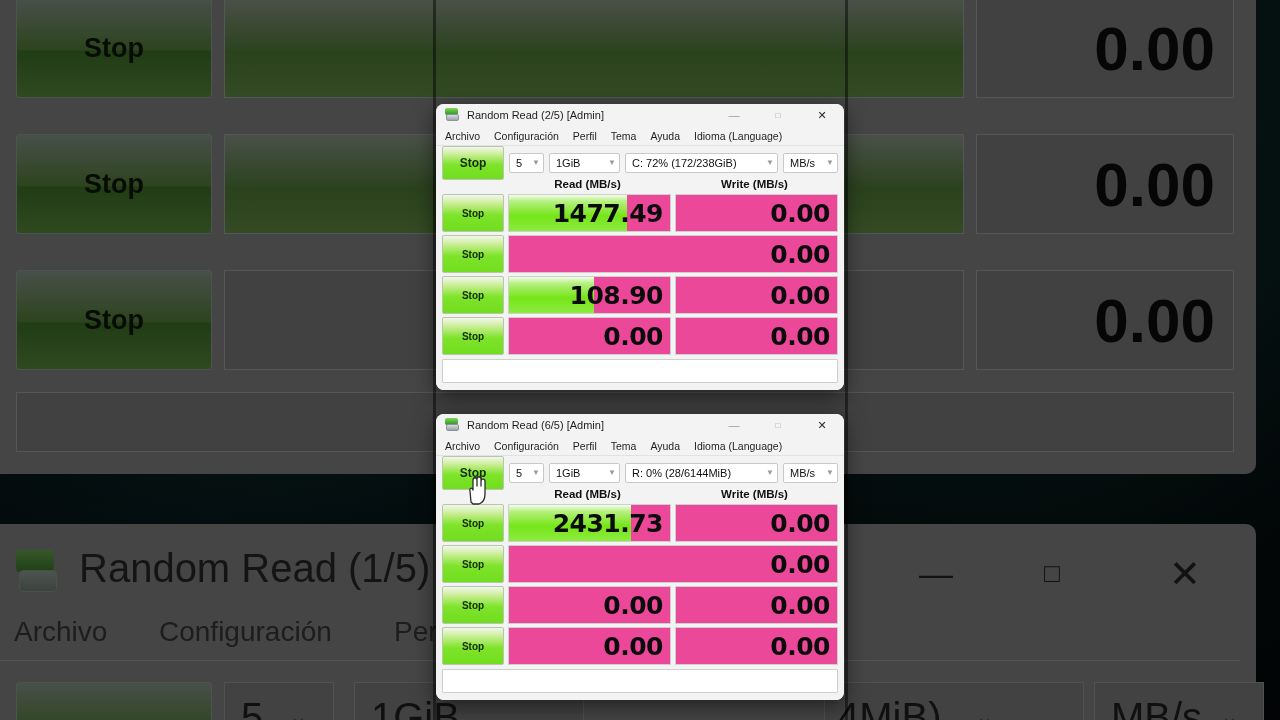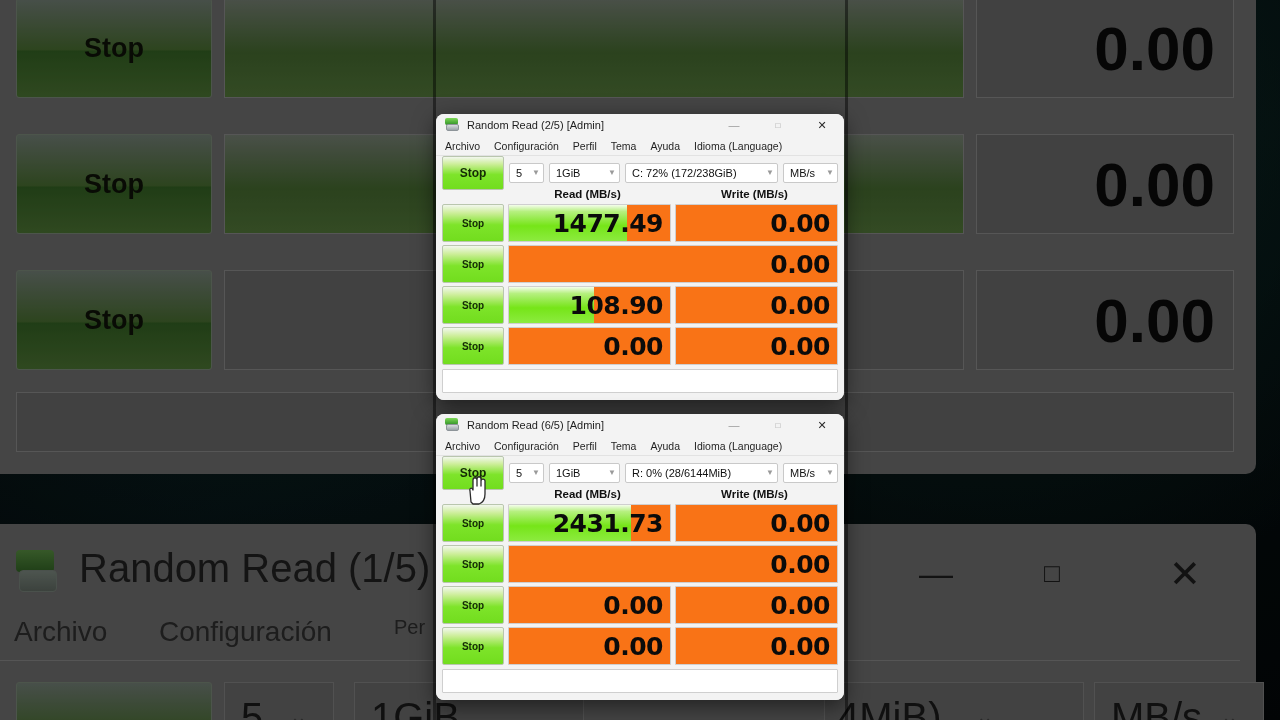--- a/index.html
+++ b/index.html
@@ -131,36 +131,36 @@
   .grid { display:flex; flex-direction:column; gap:3px; }
   .grow { display:flex; gap:4px; height:38px; }
 
   .stopbtn {
     width:62px; flex:0 0 auto; border:1px solid #b9c6ae; border-radius:2px;
     background:linear-gradient(180deg,#f2f7ee 0%,#cdee9a 22%,#7ee42a 55%,#72dd1e 100%);
     display:flex; align-items:center; justify-content:center;
     font-size:10px; font-weight:bold; color:#142b05; position:relative; cursor:pointer;
   }
 
-  .valcell { flex:1 1 0; border:1px solid #cfcfcf; background:#f97316; position:relative;
+  .valcell { flex:1 1 0; border:1px solid #cfcfcf; background:#ec4899; position:relative;
       display:flex; align-items:center; justify-content:flex-end; overflow:hidden; border-radius:1px; }
   .valcell .bar { position:absolute; left:0; top:0; bottom:0;
       background:linear-gradient(180deg,#f4fdeb 0%,#b6f080 18%,#76e518 58%,#8ceb3f 100%); }
   .valcell .num { position:relative; z-index:2; font-size:25px; font-weight:bold; color:#0b0b0b;
       letter-spacing:-0.5px; padding-right:7px; font-family:"DejaVu Sans", sans-serif; }
 
   .statusbar { height:24px; margin-top:4px; border:1px solid #cfcfcf; background:#fff; border-radius:1px; }
 
   
   .topstop { width:62px; height:34px; flex:0 0 auto; border:1px solid #b9c6ae; border-radius:2px;
       background:linear-gradient(180deg,#f2f7ee 0%,#cdee9a 22%,#7ee42a 55%,#72dd1e 100%);
       display:flex; align-items:center; justify-content:center;
       font-size:12px; font-weight:bold; color:#142b05; cursor:pointer; }
 
-  #win1 { left:436px; top:114px; }
+  #win1 { left:436px; top:104px; }
   #win2 { left:436px; top:414px; }
 
   
   .cursor { position:absolute; left:462px; top:472px; width:30px; height:34px; z-index:60;
       pointer-events:none; }
   
   .strip-edge { position:absolute; top:0; width:3px; height:720px; background:rgba(0,0,0,.45); }
 </style>
 </head>
 <body>
@@ -265,21 +265,21 @@
         <div style="position:absolute;left:3px;top:20px;width:38px;height:22px;border-radius:4px;background:linear-gradient(180deg,#6f7a72,#565f58);border:1px solid #6b746d;"></div>
       </div>
       <div class="bz-title" style="left:95px; top:22px; font-size:40px;">Random Read (1/5) [Admi</div>
 
       <div class="bz-wc" style="left:935px; top:30px; font-size:34px;">—</div>
       <div class="bz-wc" style="left:1060px; top:34px; font-size:26px;">□</div>
       <div class="bz-wc" style="left:1185px; top:28px; font-size:38px;">✕</div>
 
       <div class="bz-menu" style="left:30px;  top:92px; font-size:28px;">Archivo</div>
       <div class="bz-menu" style="left:175px; top:92px; font-size:28px;">Configuración</div>
-      <div class="bz-menu" style="left:410px; top:92px; font-size:20px;">Per</div>
+      <div class="bz-menu" style="left:410px; top:92px; font-size:28px;">Per</div>
       <div class="bz-sep" style="left:16px; top:136px; width:1240px;"></div>
 
       <div class="bz-stopbtn" style="left:32px; top:158px; width:196px; height:96px;"></div>
       <div class="bz-combo" style="left:240px; top:158px; width:110px; height:70px; font-size:40px; padding-left:16px;">
         <span>5</span>
         <span style="margin-left:26px;font-size:22px;color:#3c3c3c;">⌄</span>
       </div>
       <div class="bz-combo" style="left:370px; top:158px; width:230px; height:70px; font-size:40px; padding-left:16px;">
         <span>1GiB</span>
       </div>

